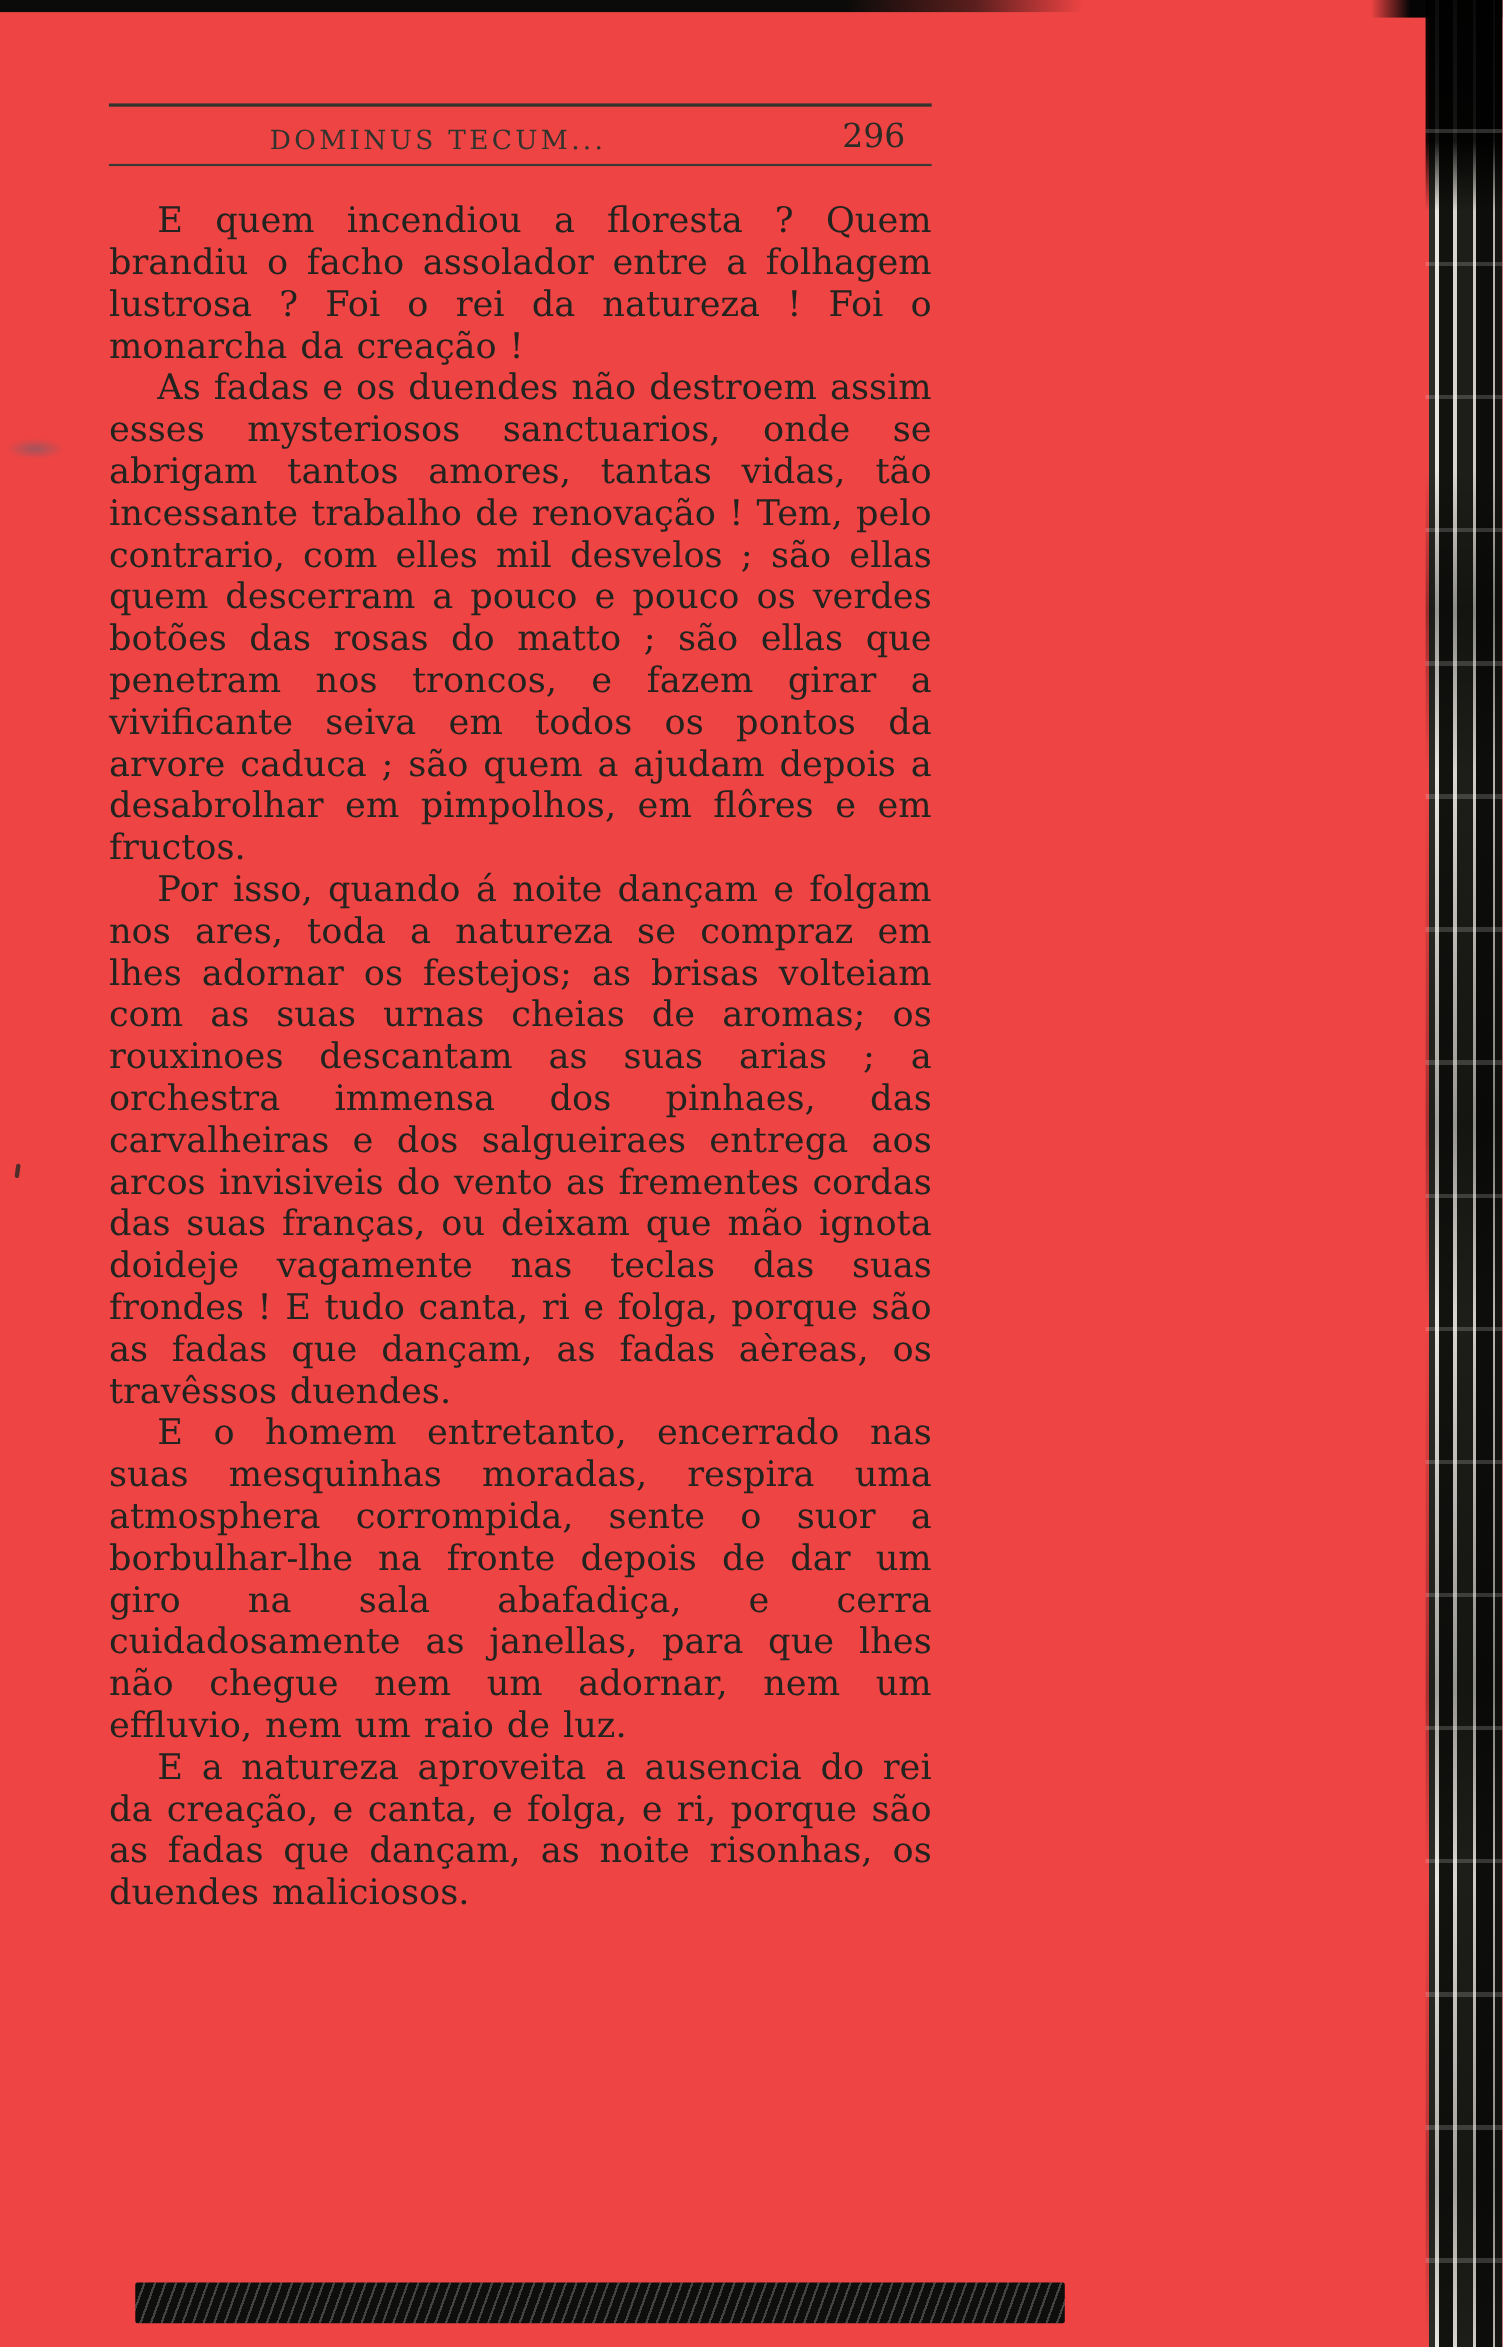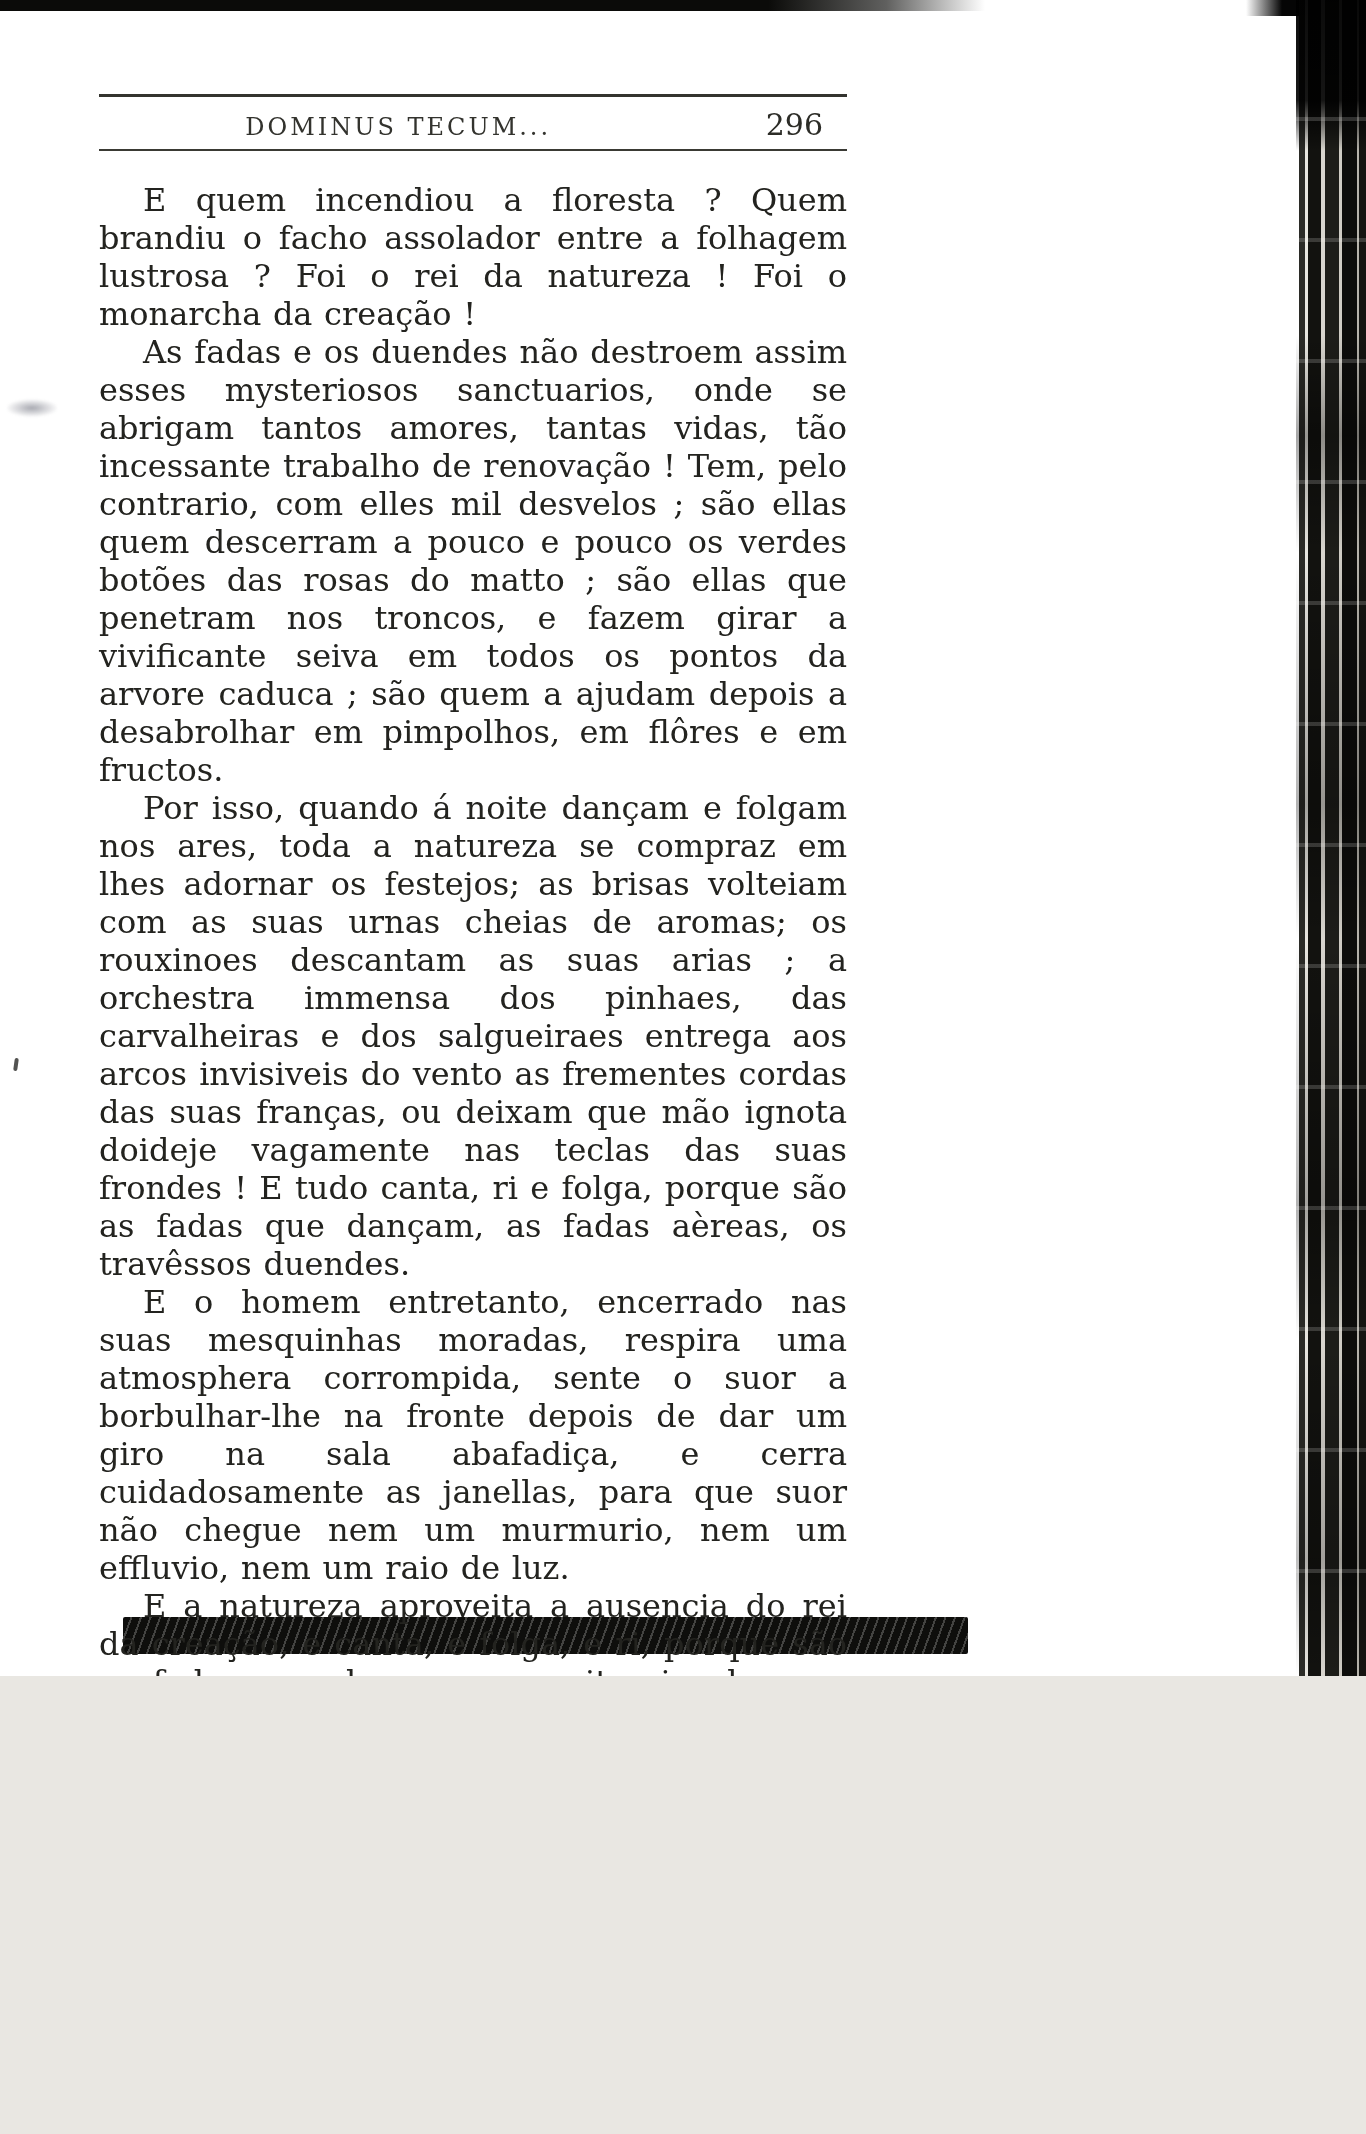--- a/index.html
+++ b/index.html
@@ -3,22 +3,22 @@
 <meta charset="utf-8">
 <style>
   html, body {
     margin: 0;
     padding: 0;
     background: #e9e7e2;
   }
   .scan {
     position: relative;
     width: 1366px;
-    height: 1676px;
-    background: #ffffff;
+    height: 2134px;
+    background: #ef4444;
     overflow: hidden;
     font-family: "DejaVu Serif", serif;
   }
 
   
   .top-smear {
     position: absolute;
     top: 0; left: 0;
     width: 985px; height: 11px;
     background: linear-gradient(90deg, #0b0b09 0 78%, rgba(11,11,9,0.65) 90%, rgba(11,11,9,0) 100%);
@@ -170,19 +170,19 @@
       <span class="head-title">DOMINUS TECUM...</span>
       <span class="page-num">296</span>
     </div>
 
     <div class="rule-bottom"></div>
 
     <div class="body-text">
       <p>E quem incendiou a floresta ? Quem brandiu o facho assolador entre a folhagem lustrosa ? Foi o rei da natureza ! Foi o monarcha da creação !</p>
       <p>As fadas e os duendes não destroem assim esses mysteriosos sanctuarios, onde se abrigam tantos amores, tantas vidas, tão incessante trabalho de renovação ! Tem, pelo contrario, com elles mil desvelos ; são ellas quem descerram a pouco e pouco os verdes botões das rosas do matto ; são ellas que penetram nos troncos, e fazem girar a vivificante seiva em todos os pontos da arvore caduca ; são quem a ajudam depois a desabrolhar em pimpolhos, em flôres e em fructos.</p>
       <p>Por isso, quando á noite dançam e folgam nos ares, toda a natureza se compraz em lhes adornar os festejos; as brisas volteiam com as suas urnas cheias de aromas; os rouxinoes descantam as suas arias ; a orchestra immensa dos pinhaes, das carvalheiras e dos salgueiraes entrega aos arcos invisiveis do vento as frementes cordas das suas franças, ou deixam que mão ignota doideje vagamente nas teclas das suas frondes ! E tudo canta, ri e folga, porque são as fadas que dançam, as fadas aèreas, os travêssos duendes.</p>
-      <p>E o homem entretanto, encerrado nas suas mesquinhas moradas, respira uma atmosphera corrompida, sente o suor a borbulhar-lhe na fronte depois de dar um giro na sala abafadiça, e cerra cuidadosamente as janellas, para que suor não chegue nem um murmurio, nem um effluvio, nem um raio de luz.</p>
+      <p>E o homem entretanto, encerrado nas suas mesquinhas moradas, respira uma atmosphera corrompida, sente o suor a borbulhar-lhe na fronte depois de dar um giro na sala abafadiça, e cerra cuidadosamente as janellas, para que lhes não chegue nem um adornar, nem um effluvio, nem um raio de luz.</p>
       <p>E a natureza aproveita a ausencia do rei da creação, e canta, e folga, e ri, porque são as fadas que dançam, as noite risonhas, os duendes maliciosos.</p>
     </div>
 
   </div>
 
 </div>
 
 </body></html>

